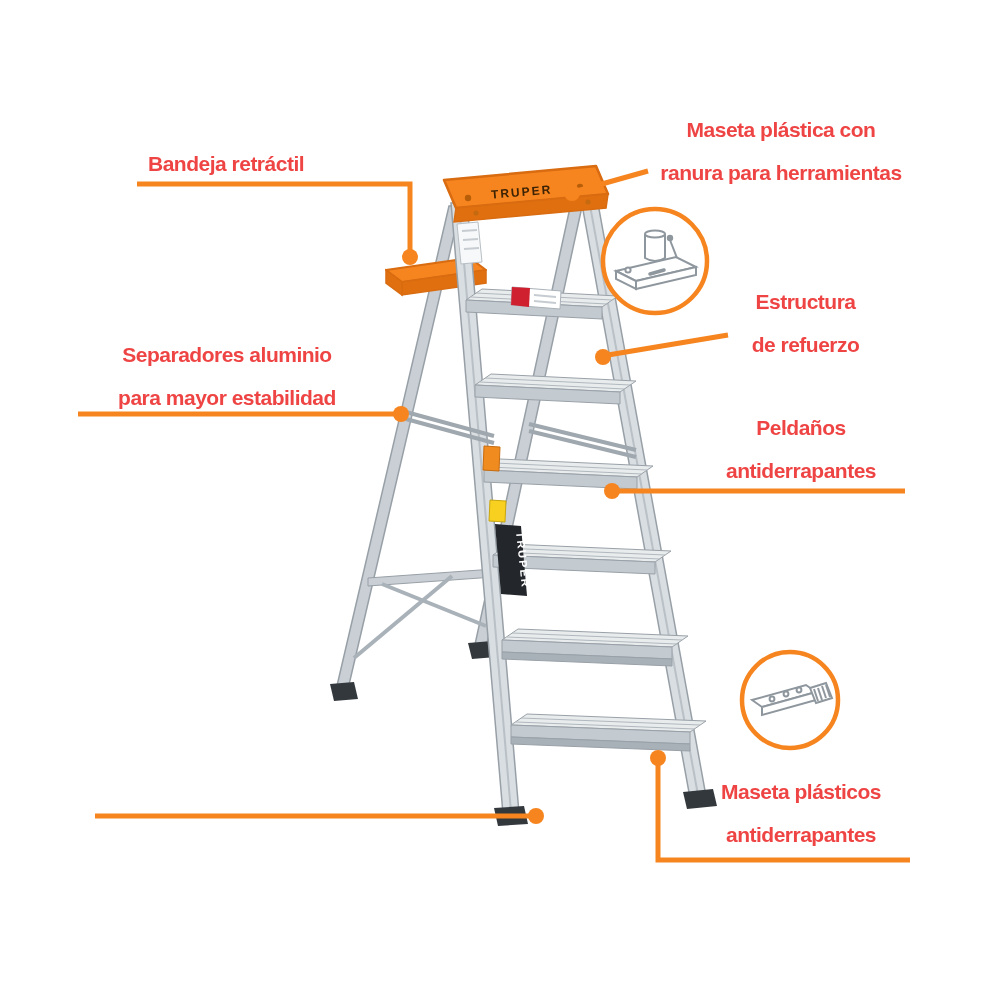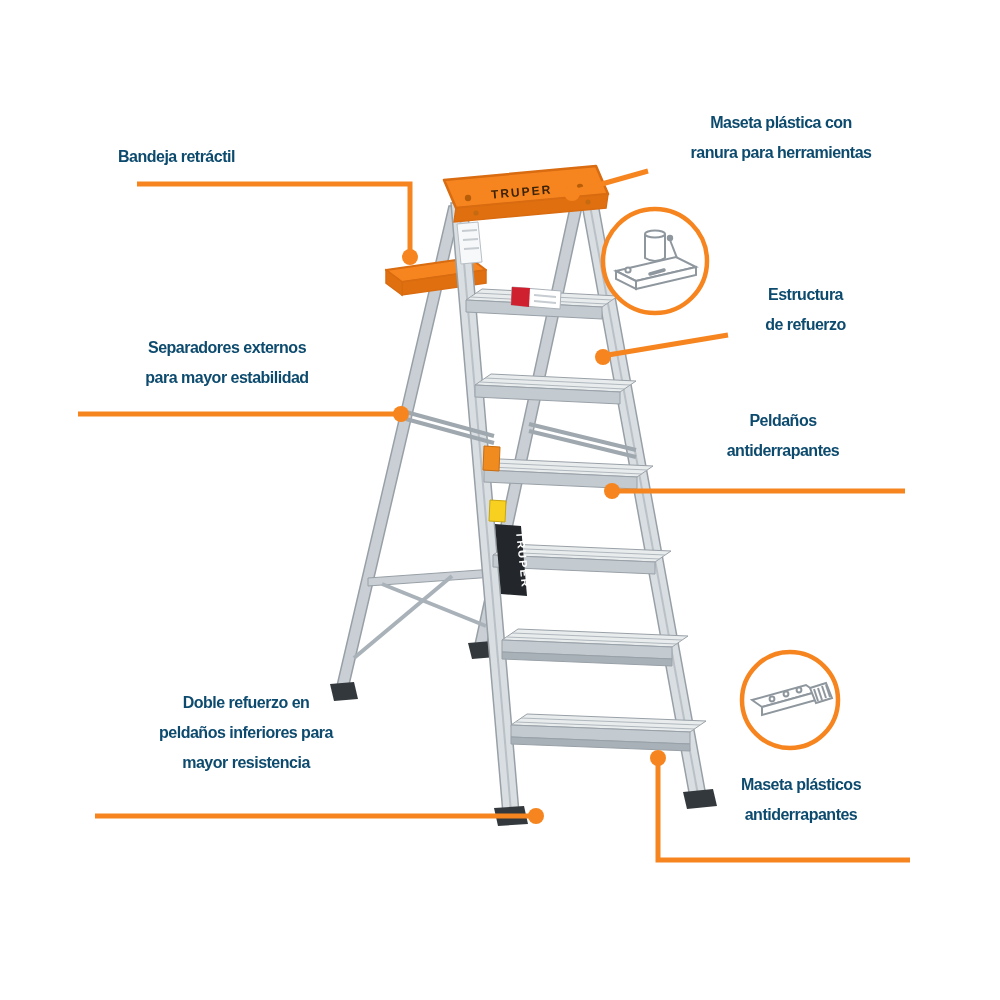--- a/index.html
+++ b/index.html
@@ -2,22 +2,22 @@
 <html><head>
 <meta charset="utf-8">
 <style>
   html,body{margin:0;padding:0;background:#fff;}
   .stage{
     position:relative;width:1000px;height:1000px;background:#ffffff;
     font-family:"Liberation Sans",sans-serif;overflow:hidden;
   }
   .stage svg{position:absolute;left:0;top:0;}
   .callout-label{
-    position:absolute;font-weight:700;color:#0c4a6e;font-size:16px;
-    line-height:30px;letter-spacing:-0.5px;white-space:pre-line;
+    position:absolute;font-weight:700;color:#ef4444;font-size:21px;
+    line-height:43px;letter-spacing:-0.5px;white-space:pre-line;
   }
   .ta-c{text-align:center}
   .ta-l{text-align:left}
 </style>
 </head>
 <body>
 
 <div class="stage">
 
   <svg width="1000" height="1000" viewBox="0 0 1000 1000">
@@ -174,34 +174,31 @@
         <circle cx="799" cy="690" r="2.4"></circle>
         <polygon points="810,688 826,683 832,698 816,703"></polygon>
         <line x1="814" y1="689" x2="818" y2="701"></line>
         <line x1="818" y1="688" x2="822" y2="700"></line>
         <line x1="822" y1="686" x2="826" y2="698"></line>
         <line x1="826" y1="685" x2="830" y2="697"></line>
       </g>
     </g>
   </svg>
 
-  <div class="callout-label ta-l" style="left:118px;top:142px;width:235px;">Bandeja retráctil</div>
+  <div class="callout-label ta-l" style="left:148px;top:142px;width:235px;">Bandeja retráctil</div>
 
   <div class="callout-label ta-c" style="left:625px;top:108px;width:312px;">Maseta plástica con
 ranura para herramientas</div>
 
   <div class="callout-label ta-c" style="left:718px;top:280px;width:175px;">Estructura
 de refuerzo</div>
 
-  <div class="callout-label ta-c" style="left:672px;top:406px;width:222px;">Peldaños
+  <div class="callout-label ta-c" style="left:690px;top:406px;width:222px;">Peldaños
 antiderrapantes</div>
 
-  <div class="callout-label ta-c" style="left:68px;top:333px;width:318px;">Separadores externos
+  <div class="callout-label ta-c" style="left:68px;top:333px;width:318px;">Separadores aluminio
 para mayor estabilidad</div>
 
-  <div class="callout-label ta-c" style="left:85px;top:688px;width:322px;">Doble refuerzo en
-peldaños inferiores para
-mayor resistencia</div>
 
   <div class="callout-label ta-c" style="left:680px;top:770px;width:242px;">Maseta plásticos
 antiderrapantes</div>
 
 </div>
 
 </body></html>

